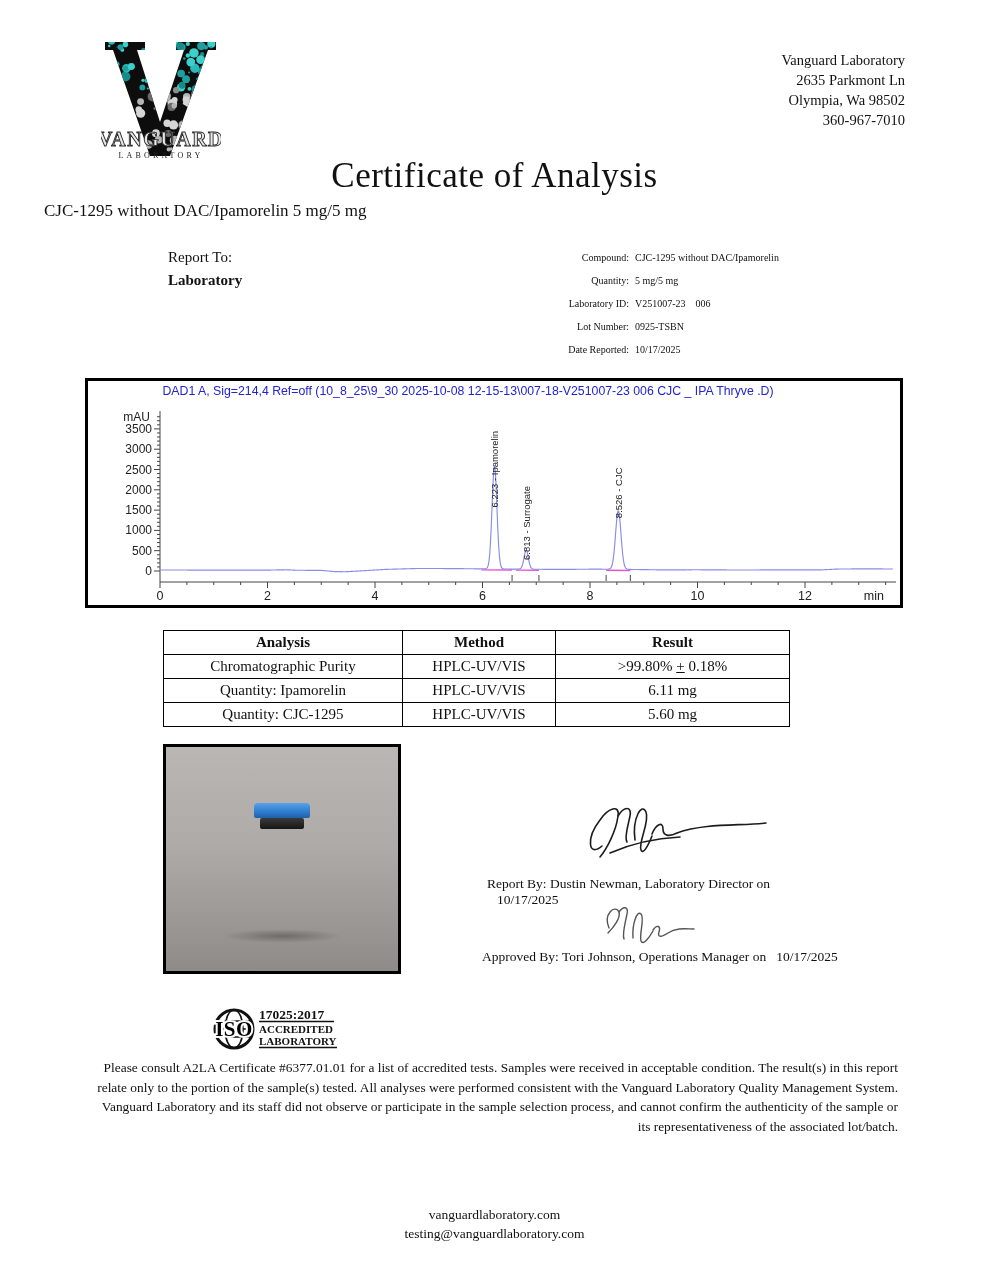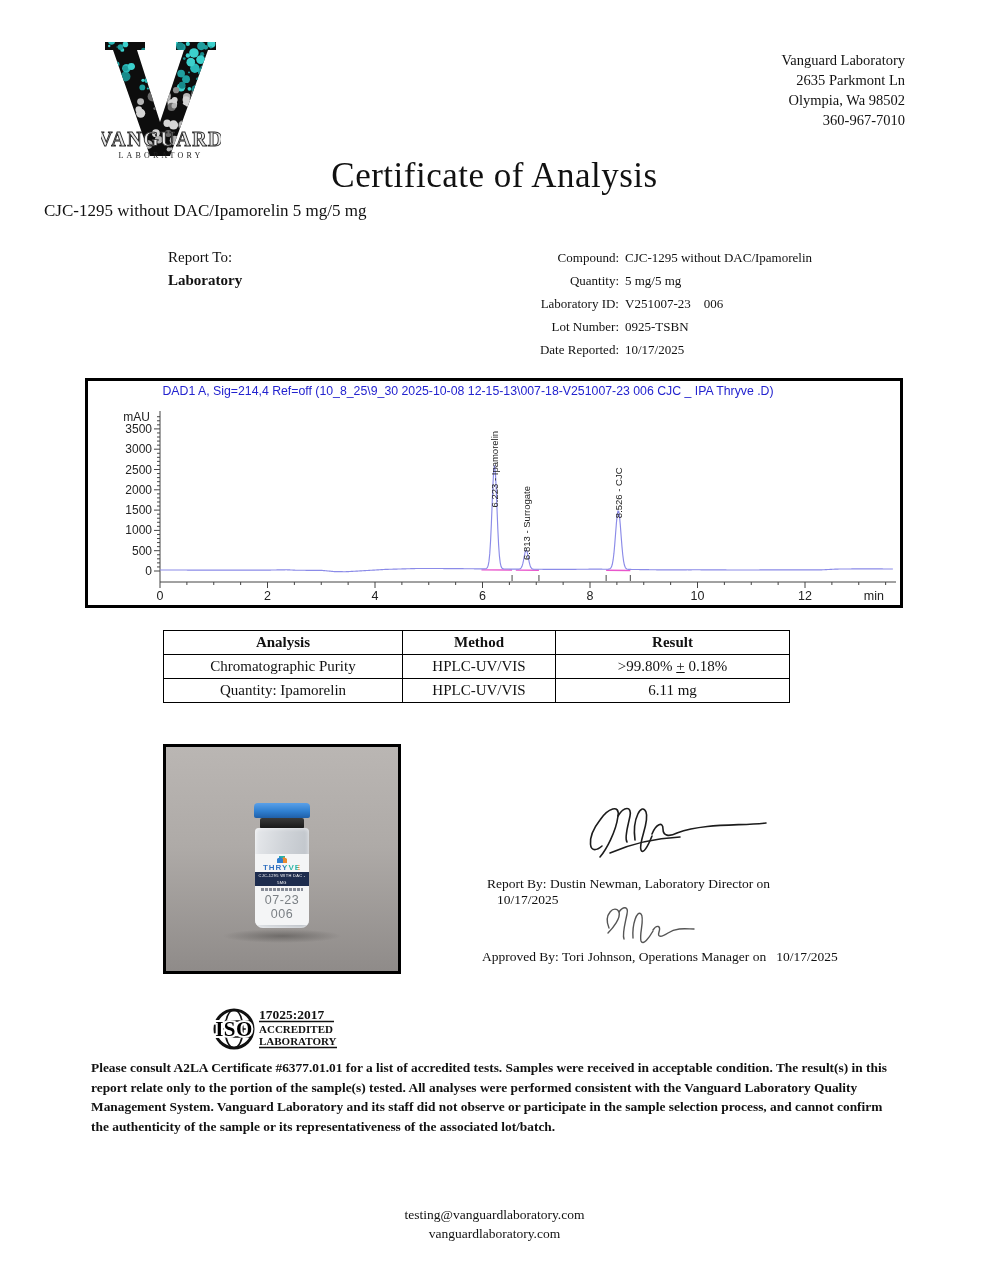--- a/index.html
+++ b/index.html
@@ -7,21 +7,21 @@
   .abs{position:absolute;}
 
   
   #lab-address{right:84px;top:50px;text-align:right;font-size:14.5px;line-height:20px;}
   #doc-title{left:0;top:156px;width:100%;text-align:center;font-size:35px;letter-spacing:.5px;}
   #doc-subtitle{left:0;top:201px;width:100%;text-align:left;font-size:17px;margin-left:44px;}
 
   
   #report-to{left:168px;top:246px;font-size:15px;line-height:23px;}
   #report-to .bold{font-weight:bold;}
-  #info-fields{left:464px;top:246px;font-size:13px;line-height:23px;}
+  #info-fields{left:474px;top:246px;font-size:10px;line-height:23px;}
   .info-row{display:flex;}
   .info-label{width:155px;text-align:right;}
   .info-value{margin-left:6px;white-space:pre;}
 
   
   #chart-box{left:85px;top:378px;width:812px;height:224px;border:3px solid #000000;background:#fff;}
   #chrom-svg{display:block;}
 
   
   #results-table{left:163px;top:630px;border-collapse:collapse;font-size:15px;}
@@ -53,21 +53,21 @@
   
   #sig1{left:580px;top:796px;}
   #sig2{left:595px;top:898px;}
   .sig-line{font-size:13.5px;display:flex;}
   #report-by-line{left:487px;top:876px;flex-direction:column;}
   #approved-by-line{left:482px;top:949px;}
   .sig-date{margin-left:10px;}
 
   
   #iso-logo{left:212px;top:1006px;}
-  #disclaimer{left:91px;top:1058px;width:807px;text-align:left;font-size:13.4px;line-height:19.6px;font-weight:bold;}
+  #disclaimer{left:91px;top:1058px;width:807px;text-align:right;font-size:13.4px;line-height:19.6px;}
   #site-footer{left:0;top:1206px;width:100%;text-align:center;font-size:13.5px;line-height:18.5px;}
 </style>
 </head>
 <body>
 
 <svg class="abs" id="company-logo" style="left:101px;top:38px;" width="120" height="125" viewBox="0 0 120 125">
   <defs>
       <clipPath id="vclip">
         <polygon points="4,4 44,4 44,12 36,12 59,84 83,12 75,12 75,4 115,4 115,12 107,12 69,118 49,118 12,12 4,12"></polygon>
       </clipPath>
@@ -383,36 +383,32 @@
     <tr>
       <td>Chromatographic Purity</td>
       <td>HPLC-UV/VIS</td>
       <td><span>&gt;99.80% </span><span class="pm">+</span><span> 0.18%</span></td>
     </tr>
     <tr>
       <td>Quantity: Ipamorelin</td>
       <td>HPLC-UV/VIS</td>
       <td>6.11 mg</td>
     </tr>
+    <tr>
+      <td>Quantity: CJC-1295</td>
+      <td>HPLC-UV/VIS</td>
+      <td>5.60 mg</td>
+    </tr>
   </tbody>
 </table>
 
 <div class="abs" id="photo-frame">
   <div id="vial">
     <div id="vial-cap"></div>
     <div id="vial-collar"></div>
-    <div id="vial-body">
-      <div id="vial-label">
-        <div id="vial-leaf"></div>
-        <div id="vial-brand">THRYVE</div>
-        <div id="vial-band">CJC-1295 WITH DAC - 5MG</div>
-        <div id="vial-microline"></div>
-        <div id="vial-lot">07-23 006</div>
-      </div>
-    </div>
   </div>
   <div id="vial-shadow"></div>
 </div>
 
 <svg class="abs" id="sig1" width="205" height="64" viewBox="0 0 205 64">
   <g fill="none" stroke="#1c1c1c" stroke-width="1.6" stroke-linecap="round">
     <path d="M22,50 C8,62 6,42 20,24 C28,12 40,8 38,20 C36,36 26,54 20,61"></path>
     <path d="M38,20 C44,10 52,10 50,20 C48,30 44,42 47,46"></path>
     <path d="M55,44 C52,22 62,6 66,16 C70,26 58,46 61,54 C63,59 68,50 72,40"></path>
     <path d="M72,38 C76,28 83,25 83,33 C83,40 89,41 97,37 C125,27 160,30 186,27"></path>
@@ -449,15 +445,15 @@
   <text x="47" y="13" font-family="Liberation Serif, serif" font-size="13.5" font-weight="bold" fill="#111">17025:2017</text>
   <line x1="47" y1="15.5" x2="122" y2="15.5" stroke="#111" stroke-width="1.3"></line>
   <text x="47" y="27" font-family="Liberation Serif, serif" font-size="11" font-weight="bold" fill="#111">ACCREDITED</text>
   <text x="47" y="39" font-family="Liberation Serif, serif" font-size="11" font-weight="bold" fill="#111">LABORATORY</text>
   <line x1="47" y1="41.5" x2="125" y2="41.5" stroke="#111" stroke-width="1.3"></line>
 </svg>
 
 <div class="abs" id="disclaimer">Please consult A2LA Certificate #6377.01.01 for a list of accredited tests. Samples were received in acceptable condition. The result(s) in this report relate only to the portion of the sample(s) tested. All analyses were performed consistent with the Vanguard Laboratory Quality Management System. Vanguard Laboratory and its staff did not observe or participate in the sample selection process, and cannot confirm the authenticity of the sample or its representativeness of the associated lot/batch.</div>
 
 <div class="abs" id="site-footer">
+  <div>vanguardlaboratory.com</div>
   <div>testing@vanguardlaboratory.com</div>
-  <div>vanguardlaboratory.com</div>
 </div>
 
 </body></html>

